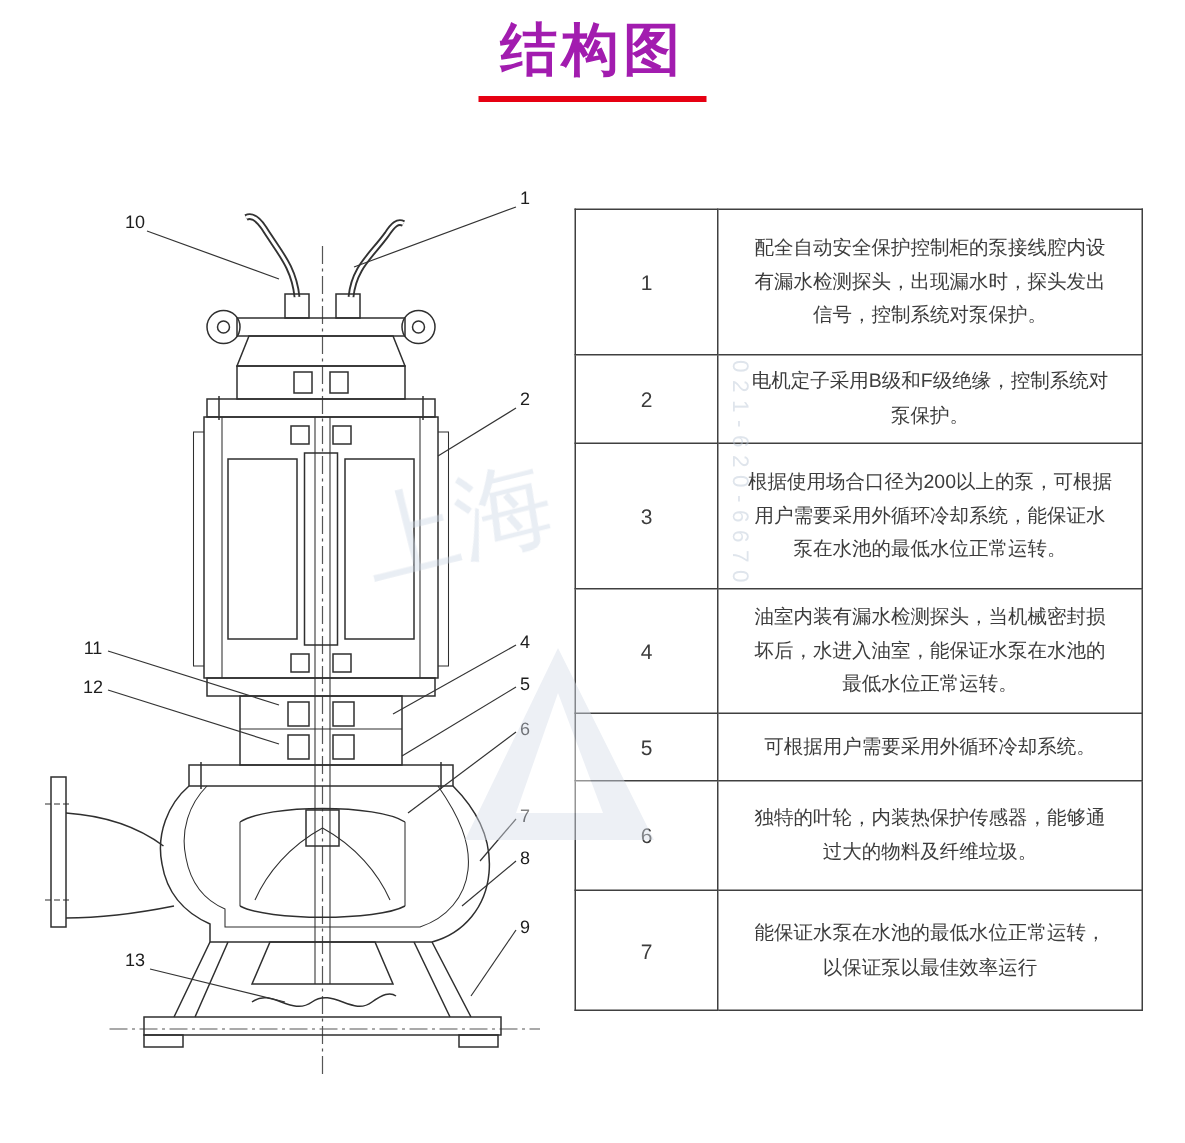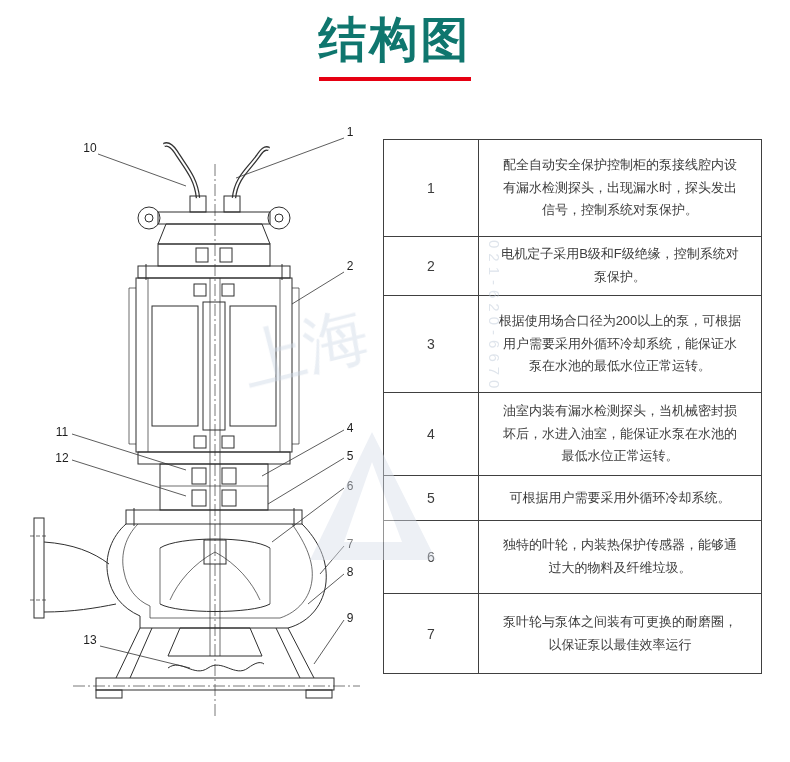--- a/index.html
+++ b/index.html
@@ -1,21 +1,21 @@
 <!DOCTYPE html>
 <html><head>
 <meta charset="utf-8">
 <style>
   html,body { margin:0; padding:0; background:#ffffff; }
   .page {
     position:relative; width:790px; height:762px; background:#fff;
     font-family:"Liberation Sans","DejaVu Sans",sans-serif; overflow:hidden;
   }
   .title-wrap { position:absolute; top:8px; left:0; right:0; text-align:center; z-index:2; }
-  .page-title { margin:0; font-size:48px; font-weight:bold; color:#0f766e; letter-spacing:3px; }
+  .page-title { margin:0; font-size:38px; font-weight:bold; color:#a21caf; letter-spacing:3px; }
   .title-underline { width:152px; height:4px; background:#e60012; margin:5px auto 0; }
 
   .diagram { position:absolute; left:18px; top:112px; width:365px; height:632px; z-index:1; }
   .ln { stroke:#2f2f2f; stroke-width:1; fill:none; }
   .thin { stroke:#2f2f2f; stroke-width:0.7; fill:none; }
   .leader { stroke:#333; stroke-width:0.8; fill:none; }
   .callout { font:12px "Liberation Sans","DejaVu Sans",sans-serif; fill:#1d1d1d; }
   .cdash { stroke:#555; stroke-width:0.8; fill:none; stroke-dasharray:12 3 2 3; }
 
   .spec-table {
@@ -209,21 +209,21 @@
       <tr style="height:45px">
         <td class="num">5</td>
         <td class="desc">可根据用户需要采用外循环冷却系统。</td>
       </tr>
       <tr style="height:73px">
         <td class="num">6</td>
         <td class="desc">独特的叶轮，内装热保护传感器，能够通过大的物料及纤维垃圾。</td>
       </tr>
       <tr style="height:80px">
         <td class="num">7</td>
-        <td class="desc">泵叶轮与泵体之间装有可更换的耐磨圈，以保证泵以最佳效率运行</td>
+        <td class="desc">能保证水泵在水池的最低水位正常运转，以保证泵以最佳效率运行</td>
       </tr>
     </tbody>
   </table>
 
   <svg class="watermark" viewBox="0 0 790 762" xmlns="http://www.w3.org/2000/svg">
     <g opacity="0.45">
       <text x="248" y="385" font-size="64" fill="#cfd9e6" font-family="&quot;Liberation Sans&quot;,&quot;DejaVu Sans&quot;,sans-serif" transform="rotate(-14 248 385)">上海</text>
       <path d="M310,560 L372,432 L436,560 Z" fill="#d6dde9"></path>
       <path d="M372,462 L344,542 L402,542 Z" fill="#ffffff"></path>
       <text font-size="15" fill="#b8c4d4" letter-spacing="5" font-family="&quot;Liberation Sans&quot;,&quot;DejaVu Sans&quot;,sans-serif" transform="translate(489,240) rotate(90)">021-620-6670</text>

